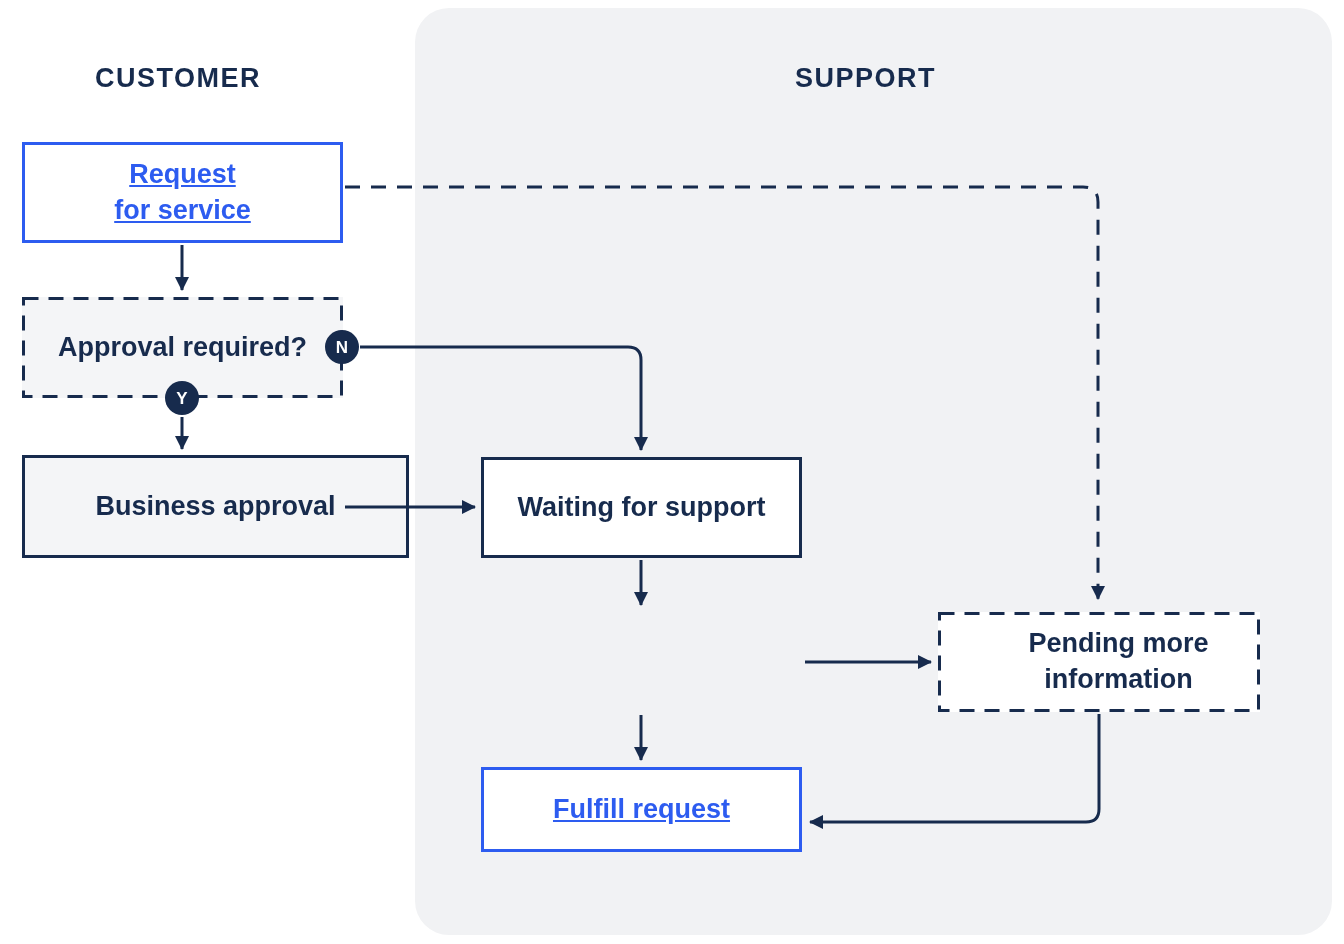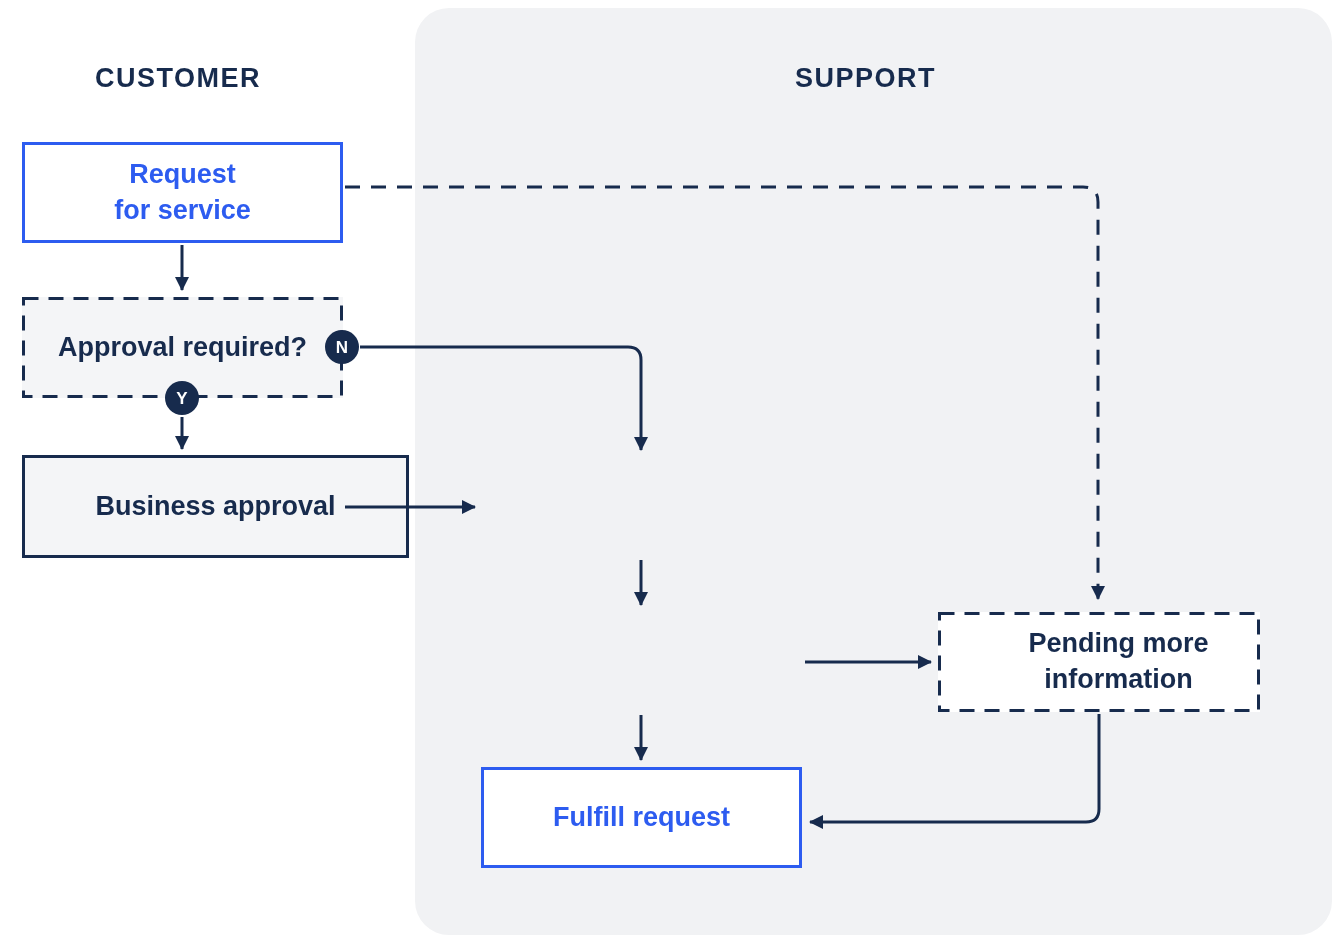--- a/index.html
+++ b/index.html
@@ -31,21 +31,21 @@
   .lane-title.support{left:795px;}
   .node{
     position:absolute;
     display:flex;flex-direction:column;align-items:center;justify-content:center;
     text-align:center;
     font-size:27px;font-weight:600;line-height:1.32;
     color:var(--navy);
     background:var(--white);
   }
   .node.solid{border:3px solid var(--navy);}
-  .node.accent{border:3px solid var(--blue);color:var(--blue);}
+  .node.accent{border:3px solid var(--blue);color:var(--blue);text-decoration:underline;}
   .node.gray{background:var(--box_fill);}
   .node.dashedfill{background:var(--box_fill);}  
   .node.dashedwhite{background:var(--white);padding-left:39px;}
   .badge{
     position:absolute;width:34px;height:34px;border-radius:50%;
     background:var(--navy);color:var(--white);
     display:flex;align-items:center;justify-content:center;
     font-size:17px;font-weight:700;line-height:1;
     z-index:4;
   }
@@ -103,23 +103,26 @@
   <div class="node dashedfill" style="left:22px;top:297px;width:321px;height:101px;">
     <span>Approval required?</span>
   </div>
   <div class="badge" style="left:325px;top:330px;">N</div>
   <div class="badge" style="left:165px;top:381px;">Y</div>
 
   <div class="node solid gray" style="left:22px;top:455px;width:387px;height:103px;">
     <span>Business approval</span>
   </div>
 
+  <div class="node solid" style="left:481px;top:457px;width:321px;height:101px;">
+    <span>Waiting for support</span>
+  </div>
 
 
-  <div class="node accent" style="left:481px;top:767px;width:321px;height:101px;">
+  <div class="node accent" style="left:481px;top:767px;width:321px;height:85px;">
     <span>Fulfill request</span>
   </div>
 
   <div class="node dashedwhite" style="left:938px;top:612px;width:322px;height:100px;">
     <span>Pending more</span>
     <span>information</span>
   </div>
 
 </div>
 

